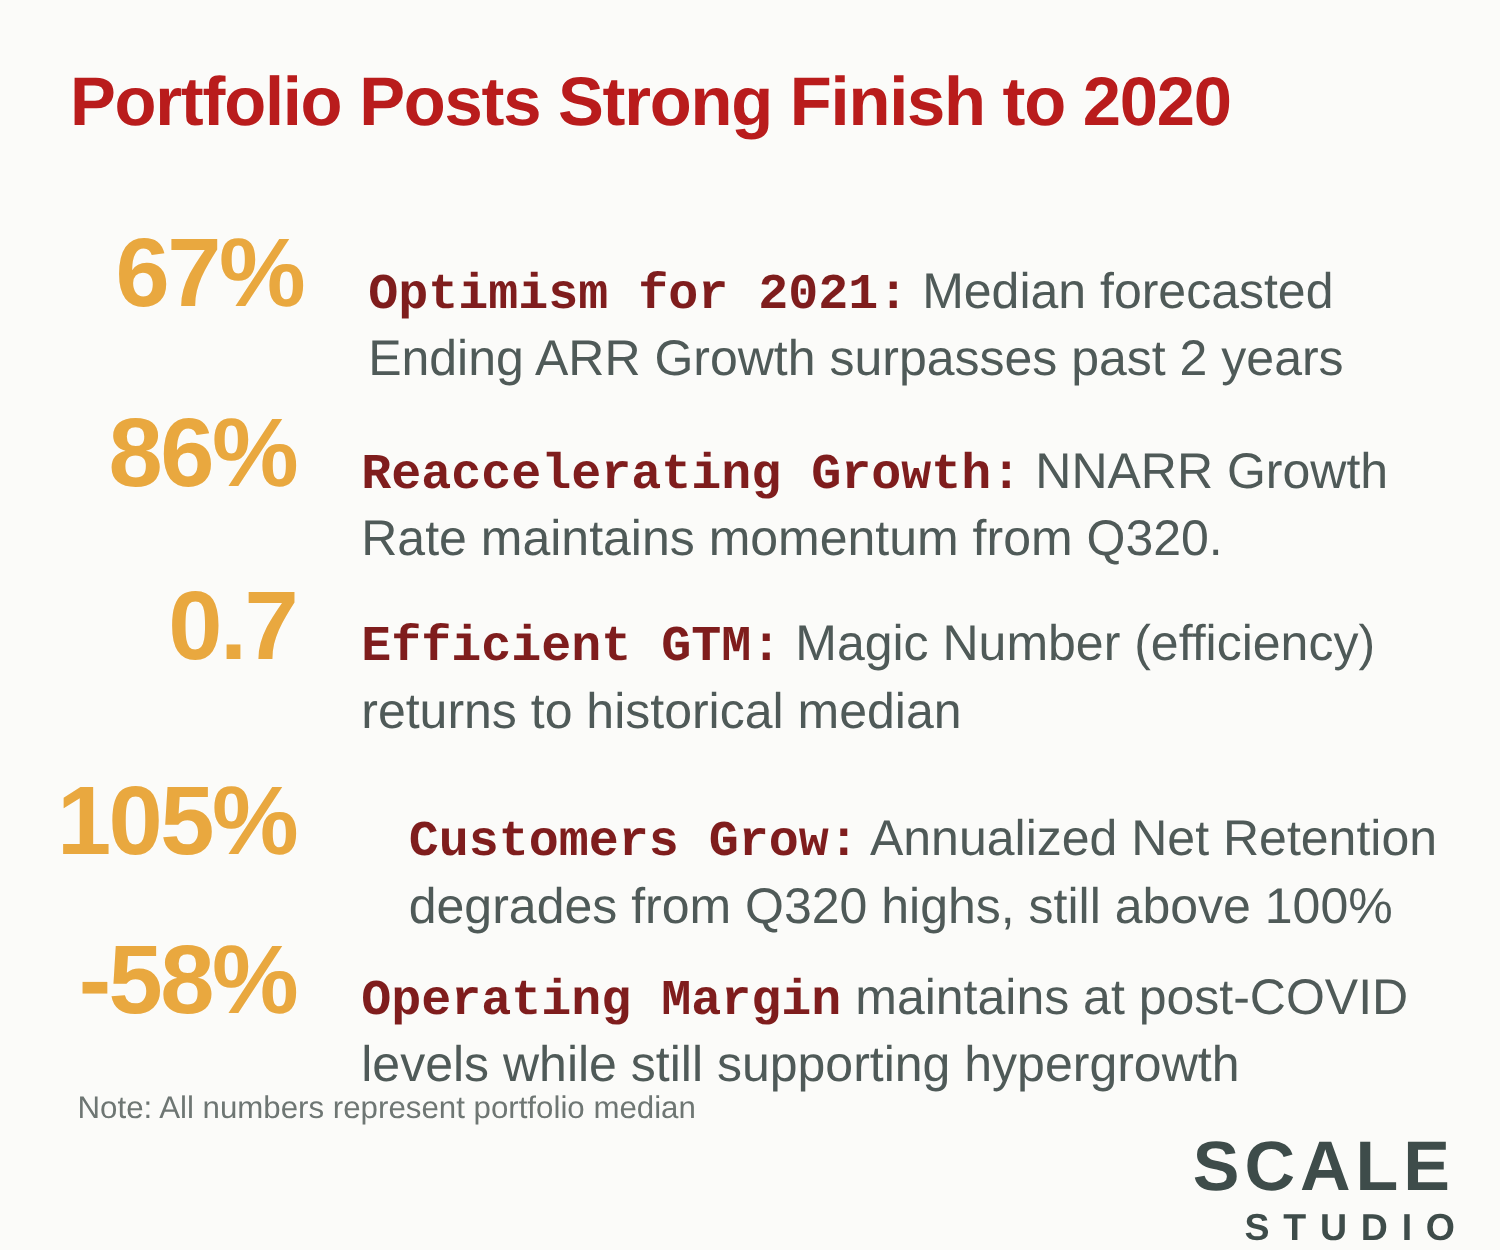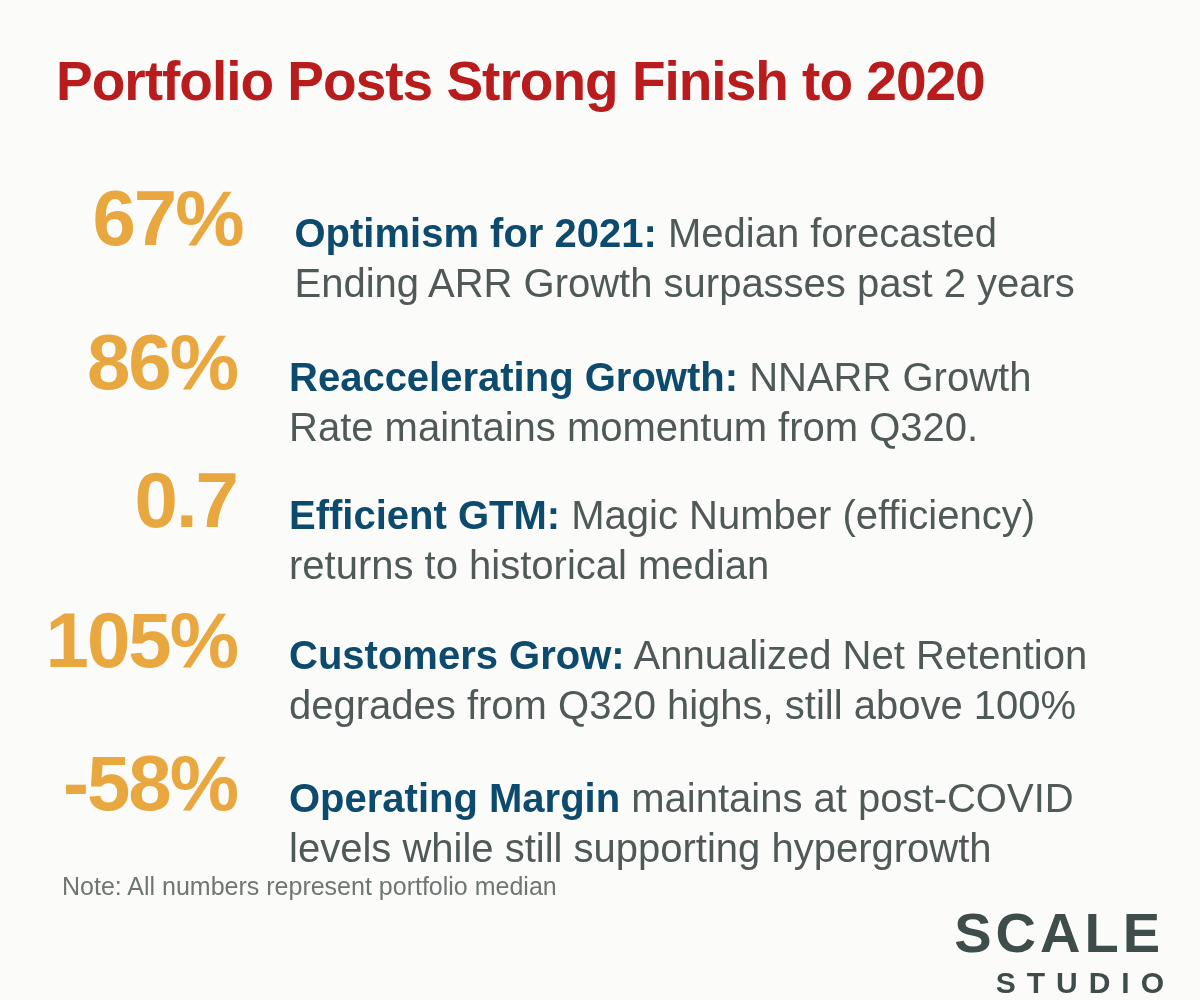--- a/index.html
+++ b/index.html
@@ -40,26 +40,27 @@
   .row .text {
     margin-left: 52px;
     width: 880px;
     font-size: 40px;
     line-height: 50px;
     color: #4F5A58;
     white-space: pre-line;
   }
   .row .label {
     font-weight: bold;
-    color: #0c4a6e;
+    color: #7f1d1d;
+    font-family: Liberation Mono, monospace;
   }
   .row-0 { top: 168px; justify-content: center; }
   .row-1 { top: 312px; }
   .row-2 { top: 450px; }
-  .row-3 { top: 590px; }
+  .row-3 { top: 606px; gap: 38px; }
   .row-4 { top: 733px; }
   .note {
     position: absolute;
     left: 62px;
     top: 872px;
     font-size: 25px;
     color: #6E7673;
   }
   .logo {
     position: absolute;

